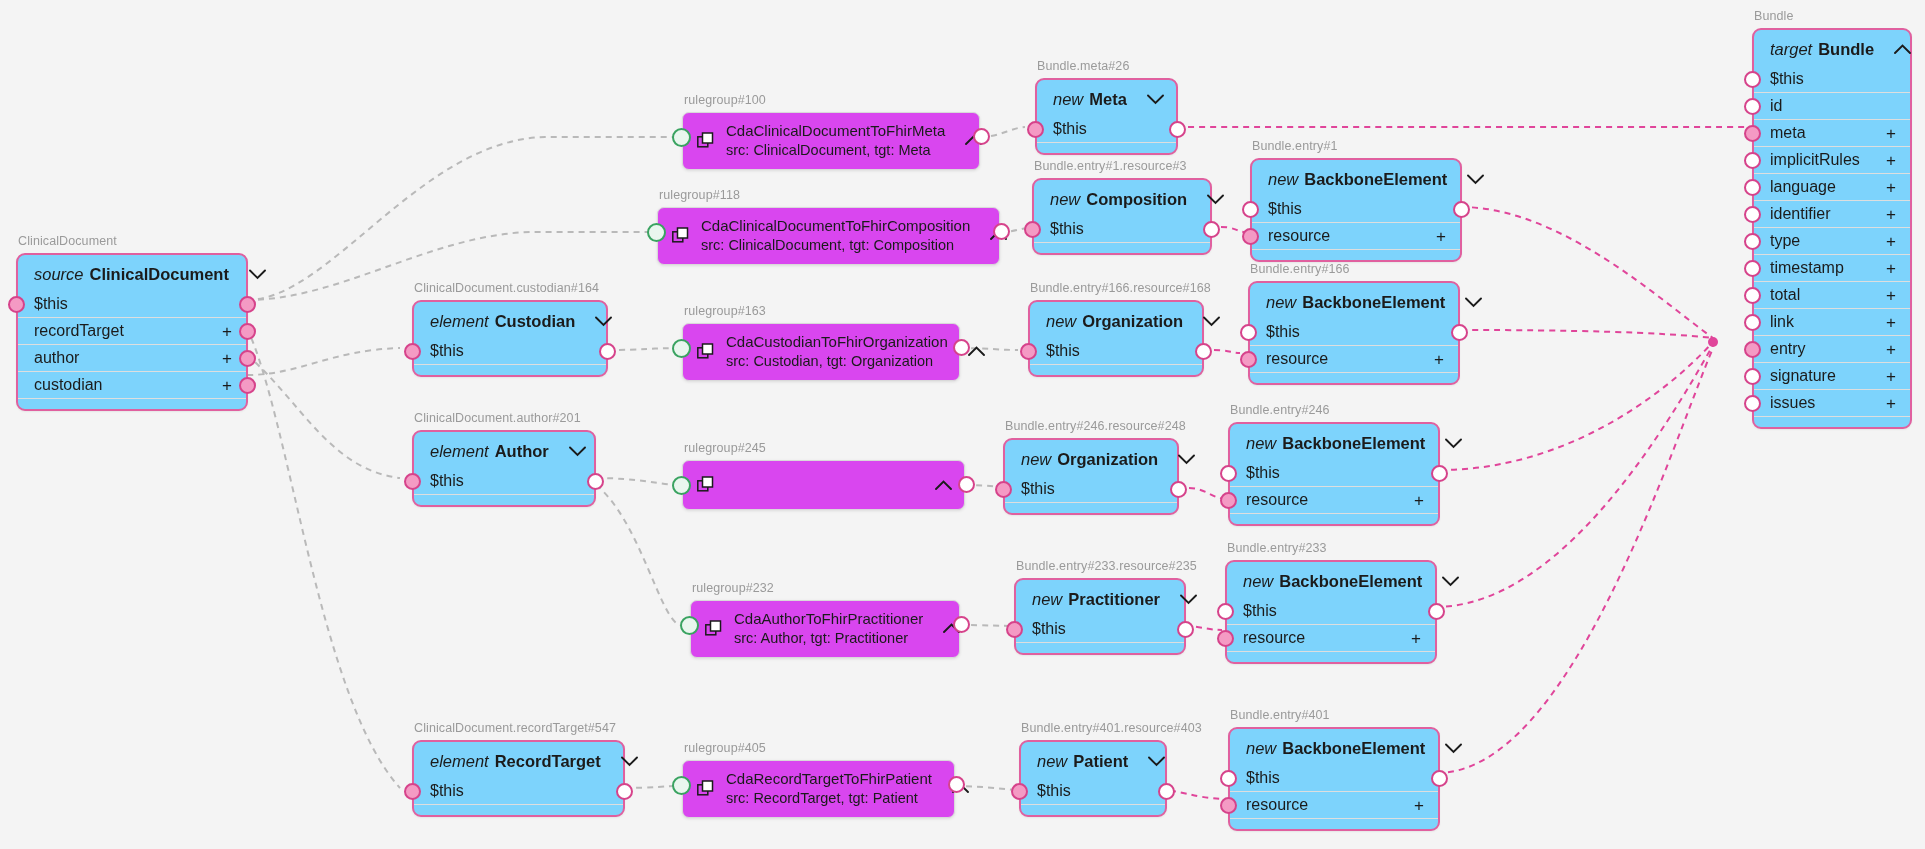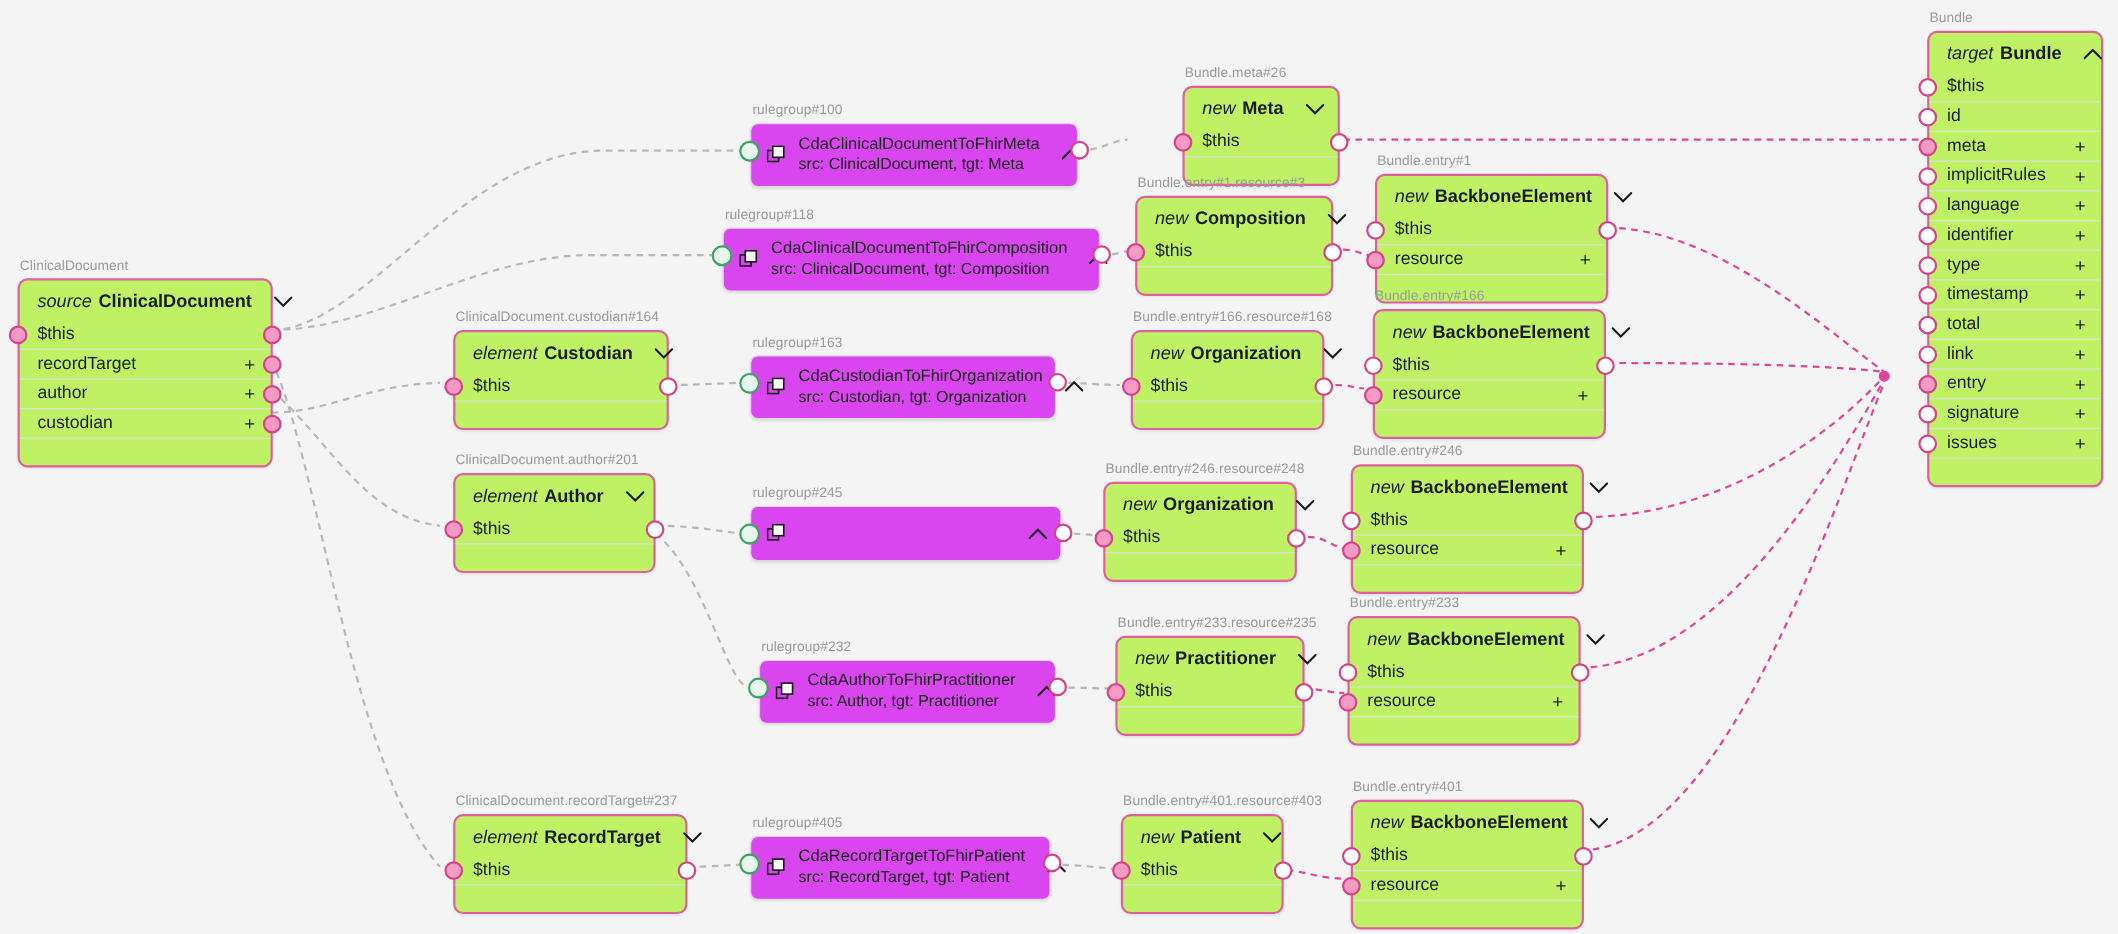--- a/index.html
+++ b/index.html
@@ -29,24 +29,24 @@
   }
   .node-caption {
     position: absolute;
     top: -19px; left: 2px;
     font-size: 12.5px;
     color: #9a9a9a;
     white-space: nowrap;
     letter-spacing: .1px;
   }
   .node-body {
-    background: #bef264;
+    background: #7dd3fc;
     border: 2px solid #e0609f;
     border-radius: 9px;
-    padding: 7px 0 24px 0;
+    padding: 7px 0 10px 0;
     box-shadow: 0 1px 2px rgba(0,0,0,.06);
   }
   .node-body.rule {
     border: 1px solid #d9d9d9;
     border-radius: 7px;
     padding: 0;
     box-shadow: 0 1px 3px rgba(0,0,0,.10);
     background:#d946ef;
   }
   .node-title {
@@ -270,21 +270,21 @@
       </div>
       <div class="row">
         <span class="port left filled"></span>
         <span>$this</span>
         <span class="port right"></span>
       </div>
     </div>
   </div>
 
   <div class="node" style="left:412px; top:740px; width:213px;">
-    <div class="node-caption">ClinicalDocument.recordTarget#237</div>
+    <div class="node-caption">ClinicalDocument.recordTarget#547</div>
     <div class="node-body">
       <div class="node-title">
         <span class="kw">element</span>
         <span class="nm">RecordTarget</span>
         <span class="chev">
           <svg width="17" height="11" viewBox="0 0 17 11">
               <path d="M1 1.5 L8.5 9 L16 1.5" stroke="#1b1b1b" stroke-width="1.9" fill="none" stroke-linecap="round"></path>
             </svg>
         </span>
       </div>
@@ -435,21 +435,21 @@
         <span class="rule-caret">
           <svg width="17" height="11" viewBox="0 0 17 11">
               <path d="M1 9 L8.5 1.5 L16 9" stroke="#1b1b1b" stroke-width="1.9" fill="none" stroke-linecap="round"></path>
             </svg>
         </span>
         <span class="port right" style="top:16px;"></span>
       </div>
     </div>
   </div>
 
-  <div class="node" style="left:1035px; top:78px; width:143px;margin-left:40px;">
+  <div class="node" style="left:1035px; top:78px; width:143px;">
     <div class="node-caption">Bundle.meta#26</div>
     <div class="node-body">
       <div class="node-title">
         <span class="kw">new</span>
         <span class="nm">Meta</span>
         <span class="chev">
           <svg width="17" height="11" viewBox="0 0 17 11">
               <path d="M1 1.5 L8.5 9 L16 1.5" stroke="#1b1b1b" stroke-width="1.9" fill="none" stroke-linecap="round"></path>
             </svg>
         </span>

